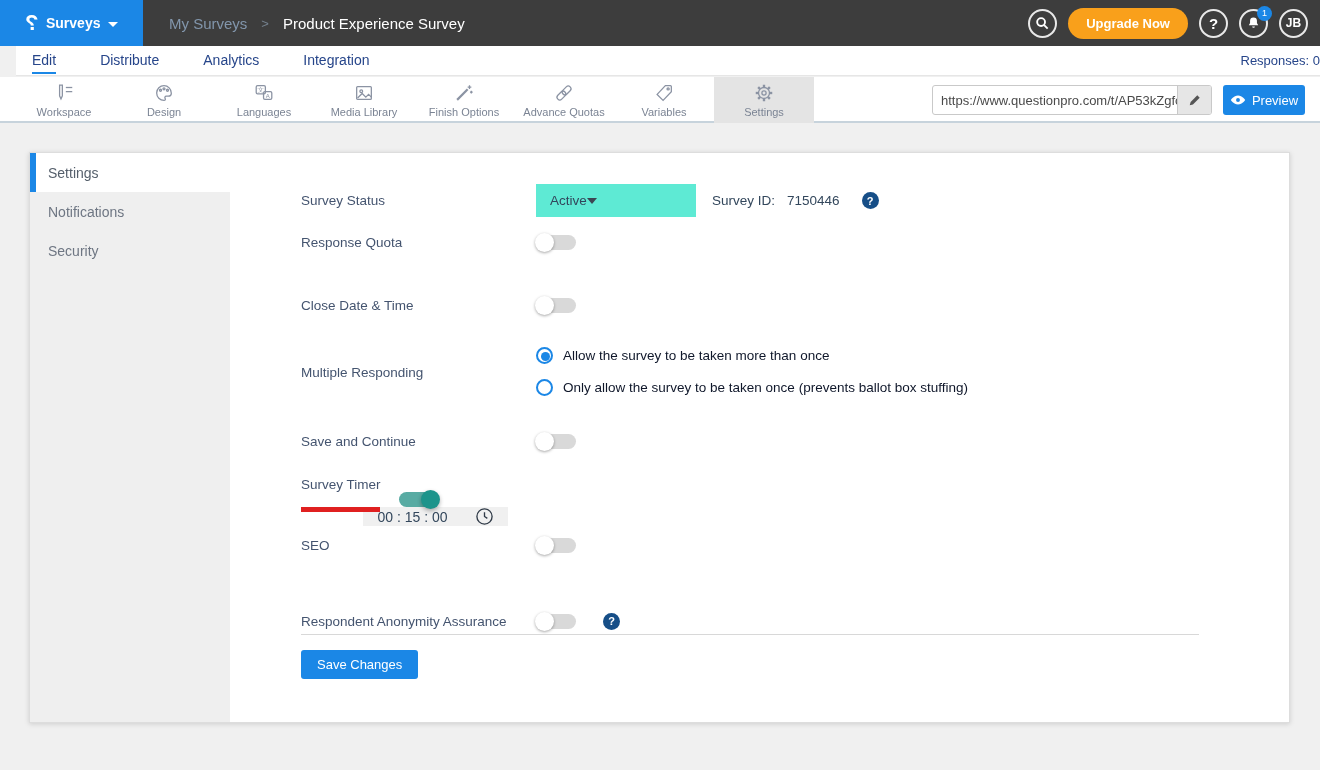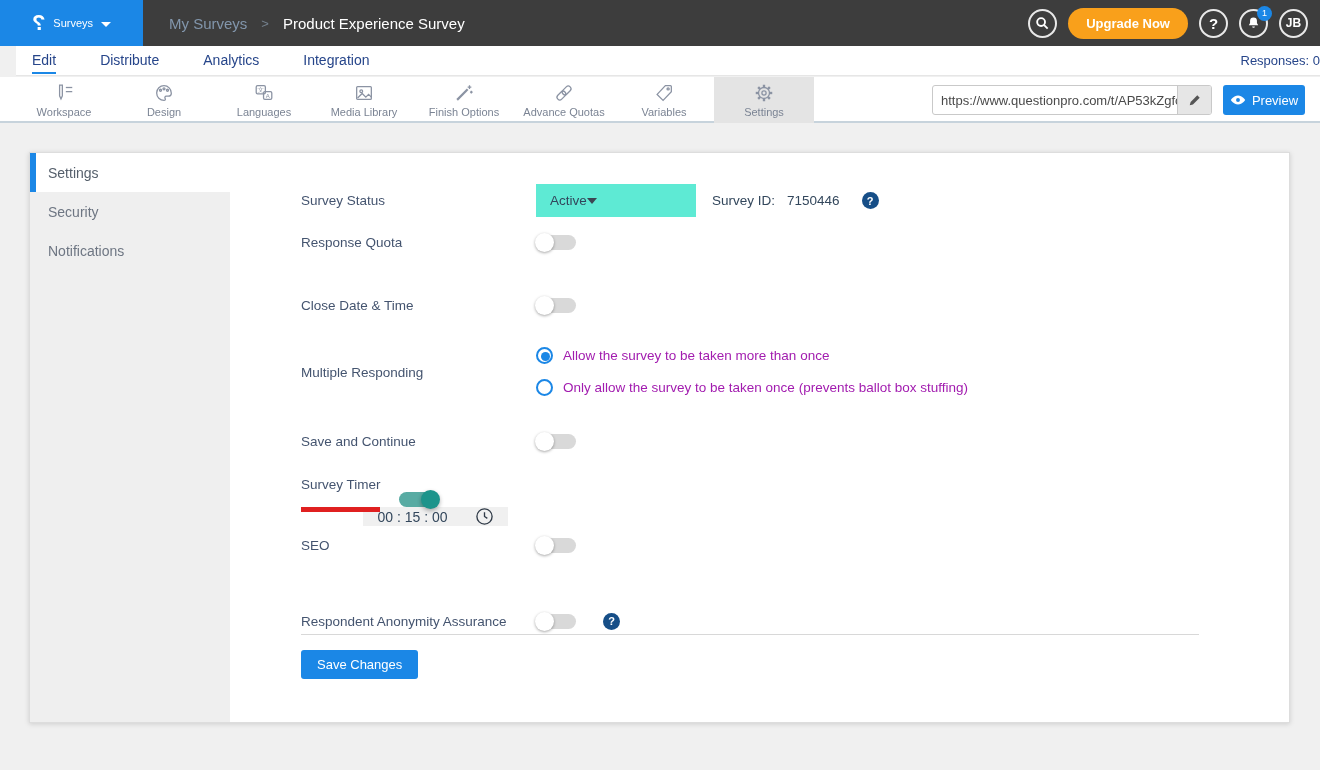--- a/index.html
+++ b/index.html
@@ -7,21 +7,21 @@
   body {
     font-family:"Liberation Sans", sans-serif;
     background:#f0f0f0;
     position:relative; overflow:hidden;
     color:#44546f;
   }
   
   .header { position:absolute; top:0; left:0; width:1320px; height:46px; background:#3d3d3d; display:flex; align-items:center; }
   .brand { width:143px; height:46px; background:#1b87e6; display:flex; align-items:center; justify-content:center; gap:8px; cursor:pointer; }
   .logo-glyph { color:#fff; font-size:22px; font-weight:bold; display:inline-block; transform:scaleX(-1); }
-  .brand-label { color:#fff; font-size:11px; }
+  .brand-label { color:#fff; font-size:14px;font-weight:bold; }
   .caret-down { width:0; height:0; border-left:5px solid transparent; border-right:5px solid transparent; border-top:5px solid #fff; margin-top:2px; }
   .breadcrumb { display:flex; align-items:center; gap:14px; margin-left:26px; font-size:15px; }
   .crumb-parent { color:#8296ac; cursor:pointer; }
   .crumb-sep { color:#74808d; font-size:13px; }
   .crumb-current { color:#fff; }
   .header-right { position:absolute; right:12px; top:0; height:46px; display:flex; align-items:center; gap:11px; }
   .hicon { width:29px; height:29px; border-radius:50%; border:2px solid #e8e8e8; display:flex; align-items:center; justify-content:center; color:#fff; cursor:pointer; position:relative; }
   .hicon .qmark { font-size:15px; font-weight:bold; }
   .upgrade-btn { background:#f9a01b; color:#fff; border:none; font-family:inherit; font-size:13px; font-weight:bold; padding:8px 18px; border-radius:16px; cursor:pointer; }
   .badge { position:absolute; top:-5px; right:-6px; min-width:15px; height:15px; border-radius:50%; background:#1b87e6; color:#fff; font-size:9px; display:flex; align-items:center; justify-content:center; }
@@ -57,21 +57,21 @@
   .toggle.on { background:#58aba3; }
   .toggle.on .knob { left:auto; right:-1px; background:#1d948b; box-shadow:0 2px 4px rgba(0,0,0,.3); }
   .dropdown { width:160px; height:33px; background:#5eead4; display:flex; align-items:center; padding:0 14px; font-size:13.5px; color:#33475c; cursor:pointer; justify-content:flex-start; }
   .dd-caret { width:0; height:0; border-left:5px solid transparent; border-right:5px solid transparent; border-top:6px solid #3c4653; }
   .survey-id-group { display:flex; align-items:center; margin-left:16px; gap:12px; font-size:13.5px; color:#33475c; }
   .help-circle { width:17px; height:17px; border-radius:50%; background:#164e87; color:#fff; font-size:11px; font-weight:bold; display:flex; align-items:center; justify-content:center; cursor:pointer; }
   .radio-group { display:flex; flex-direction:column; gap:15px; }
   .radio-line { display:flex; align-items:center; gap:10px; cursor:pointer; }
   .radio { width:17px; height:17px; border-radius:50%; border:2px solid #1b87e6; background:#fff; flex:none; position:relative; }
   .radio.checked::after { content:""; position:absolute; left:3px; top:3px; width:9px; height:9px; border-radius:50%; background:#1b87e6; }
-  .radio-label { font-size:13.5px; color:#a21caf; }
+  .radio-label { font-size:13.5px; color:#0f172a; }
   .timer-box { margin-left:34px; height:33px; background:#f0f0f0; display:flex; align-items:center; padding:0 14px; gap:27px; font-size:14px; color:#33475c; }
   .red-underline { position:absolute; left:271px; top:354px; width:79px; height:5px; background:#e02020; }
   .divider { position:absolute; left:271px; top:481px; width:898px; border-top:1px solid #d8d8d8; }
   .save-btn { position:absolute; left:271px; top:497px; height:29px; padding:0 16px; background:#1b87e6; border:none; border-radius:3px; color:#fff; font-family:inherit; font-size:13px; cursor:pointer; }
 </style>
 </head>
 <body>
 
 <div class="header">
   <div class="brand">
@@ -207,22 +207,22 @@
           <circle cx="9" cy="6" r="2.2" fill="#1b87e6" stroke="none"></circle>
         </svg>
       <span>Preview</span>
     </button>
   </div>
 </div>
 
 <div class="card">
   <div class="sidebar">
     <div class="side-item active">Settings</div>
+    <div class="side-item">Notifications</div>
     <div class="side-item">Security</div>
-    <div class="side-item">Notifications</div>
   </div>
 
   <div class="row" style="left:271px; top:31px; height:33px;">
     <span class="row-label">Survey Status</span>
     <div class="dropdown">
       <span>Active</span>
       <span class="dd-caret"></span>
     </div>
     <div class="survey-id-group">
       <span>Survey ID:</span>

